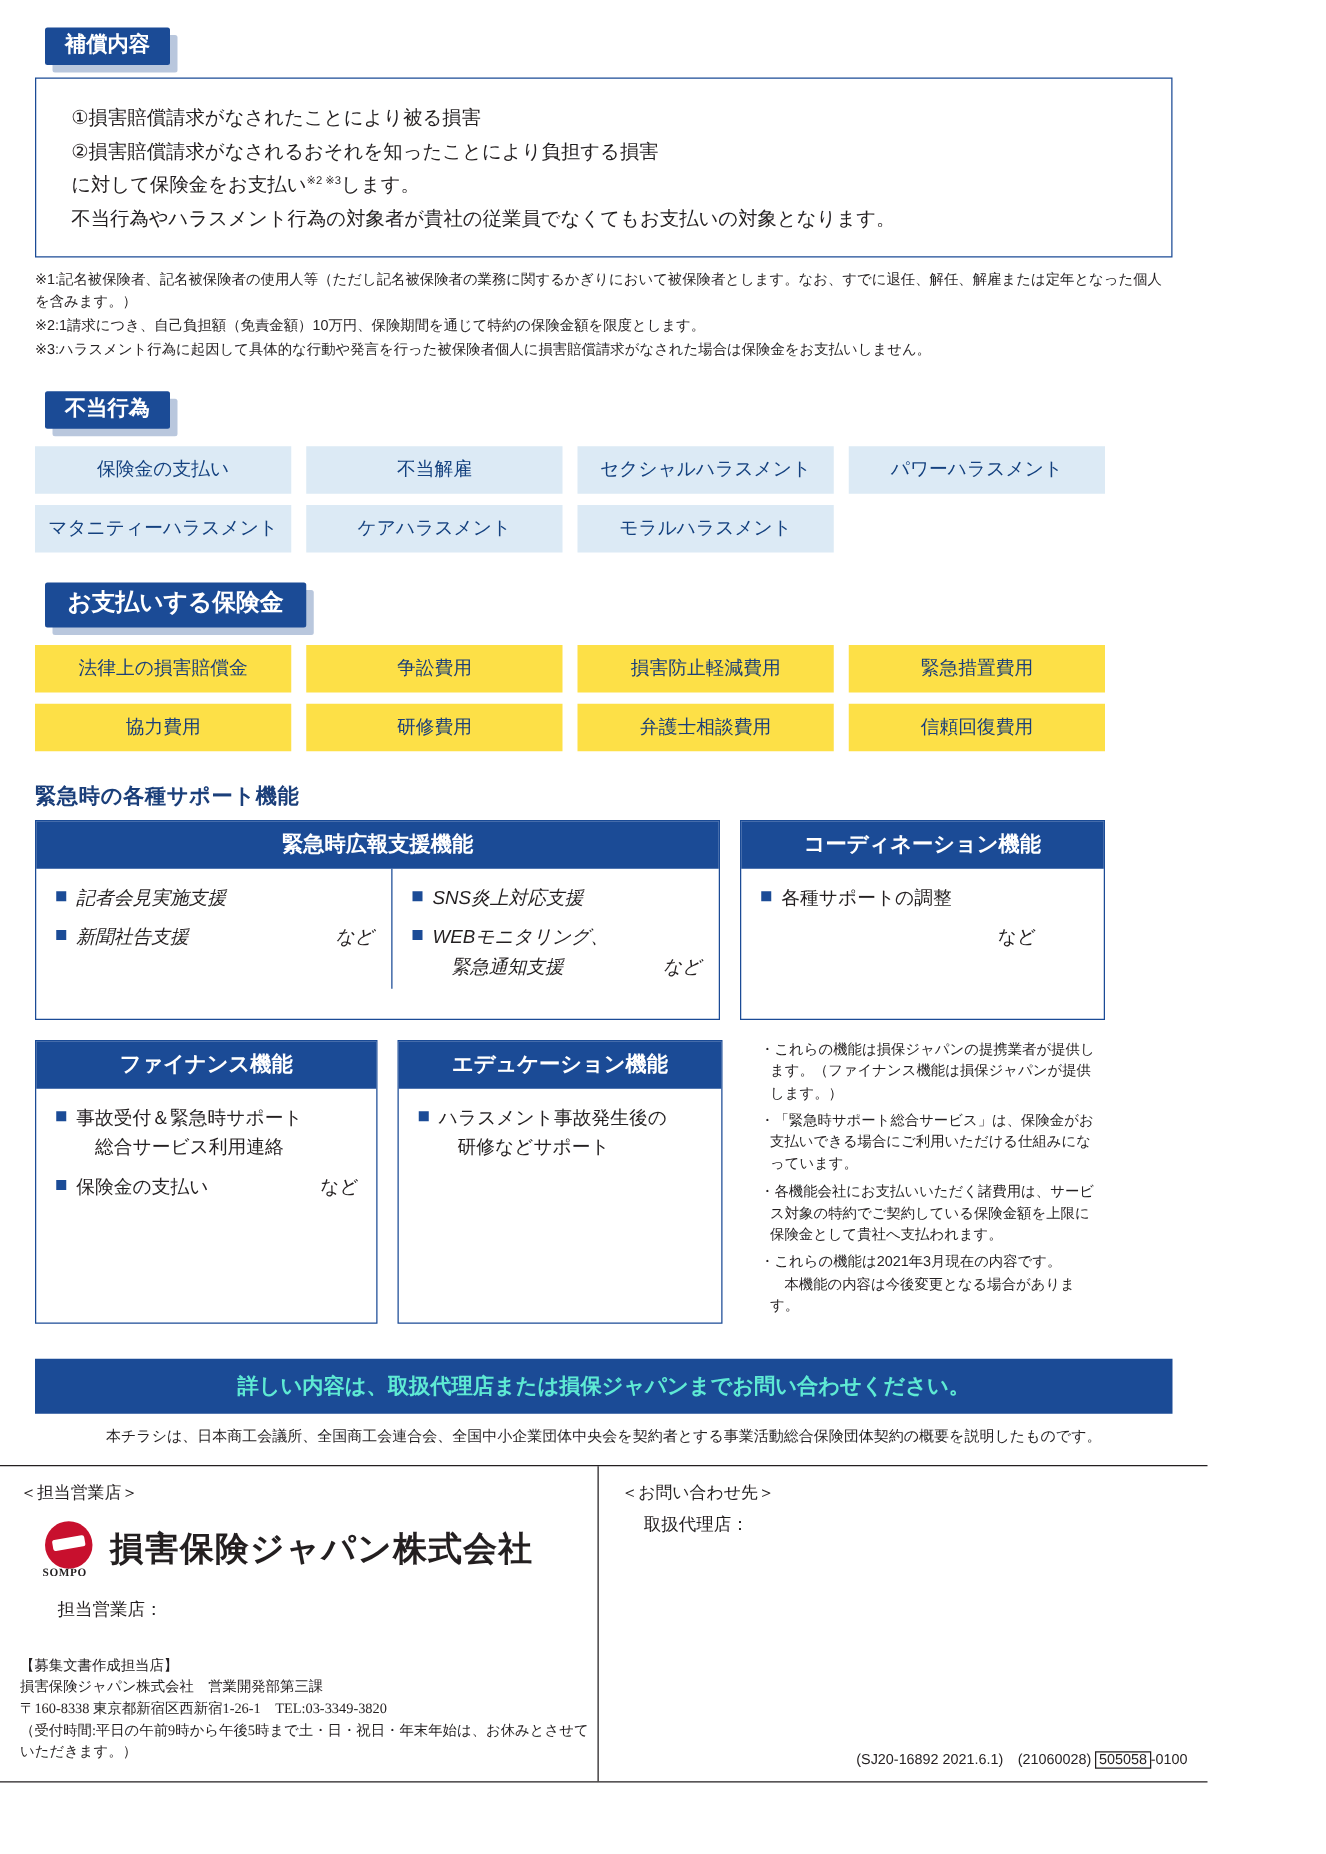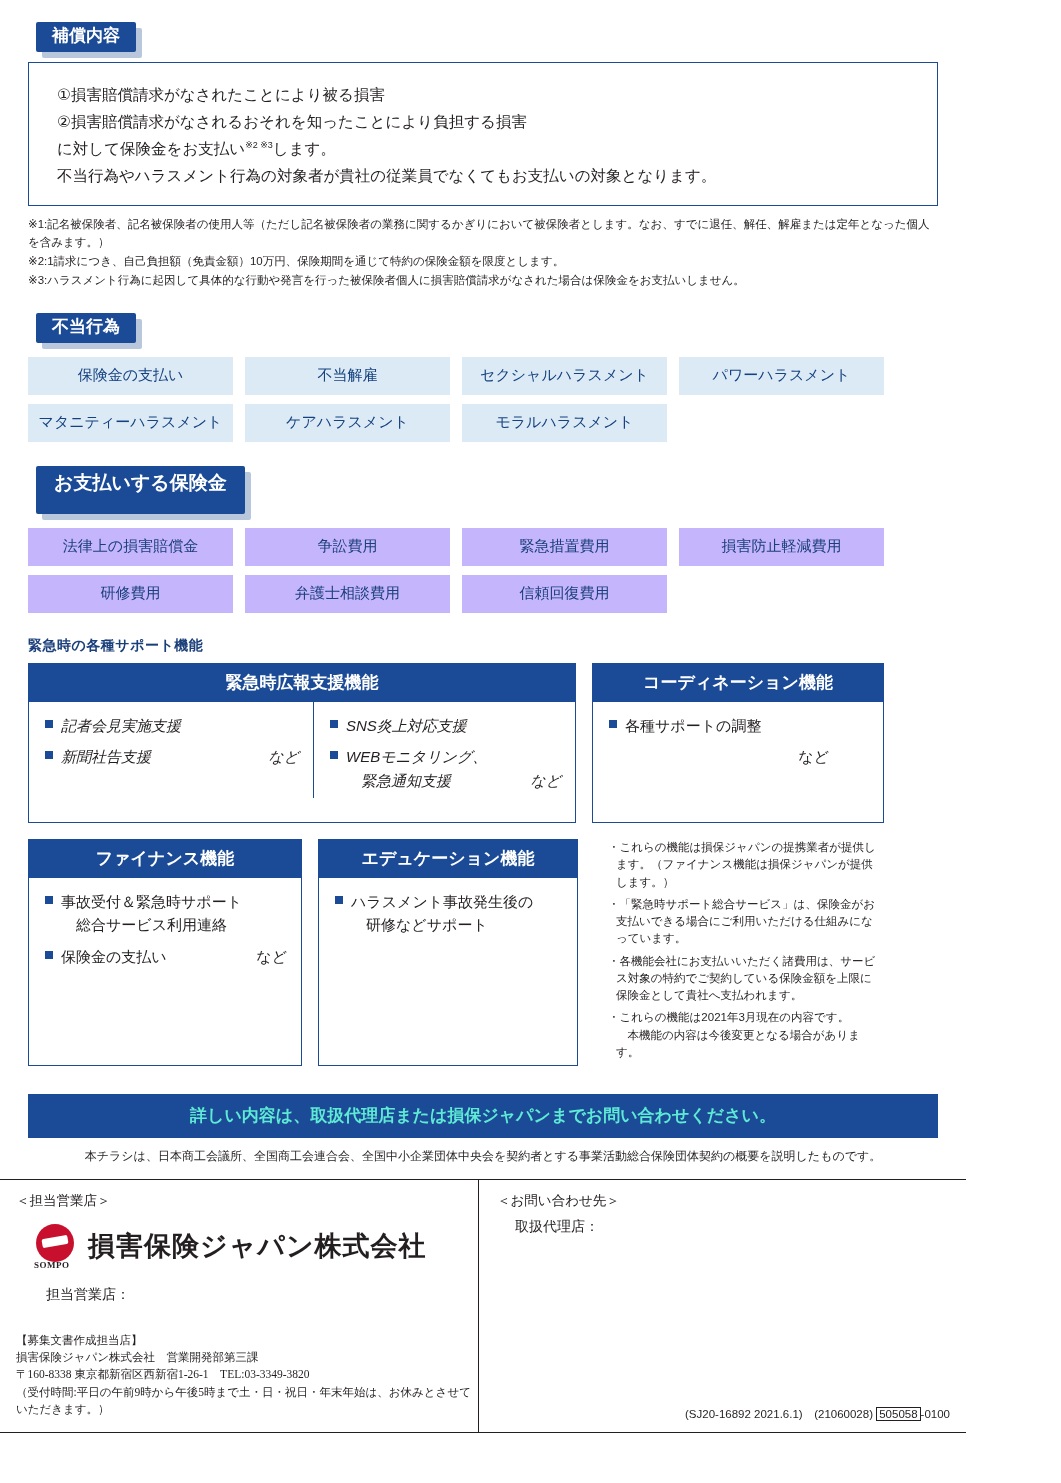--- a/index.html
+++ b/index.html
@@ -18,21 +18,21 @@
     display:inline-block;
     background:#1b4b96;
     color:#ffffff;
     font-weight:bold;
     padding:5px 16px 6px 16px;
     font-size:17px;
     line-height:1.1;
     border-radius:2px;
     position:relative;
   }
-  .tag.big{font-size:19px;padding:7px 18px 20px 18px;}
+  .tag.big{font-size:19px;padding:7px 18px 8px 18px;}
   .tag-wrap{position:relative;}
   .tag-shadow{
     position:absolute;
     left:6px;top:6px;
     width:100%;height:100%;
     background:#b9c7dd;
     border-radius:2px;
     z-index:0;
   }
   .tag-inner{position:relative;z-index:1;}
@@ -64,26 +64,26 @@
     margin:0 28px;
   }
   .chip{
     text-align:center;
     font-size:15px;
     padding:9px 2px 10px 2px;
     color:#1b3f7a;
     font-weight:normal;
   }
   .chip.blue{background:#dceaf5;color:#14417f;}
-  .chip.beige{background:#c4b5fd;color:#1b3f7a;}
+  .chip.beige{background:#fde047;color:#1b3f7a;}
 
   
   .sub-title{
     margin:0 0 8px 28px;
-    font-size:14px;
+    font-size:17px;
     font-weight:bold;
     color:#1b3f7a;
     letter-spacing:.5px;
   }
 
   .support-area{
     position:relative;
     margin:0 28px;
   }
   .panel{border:1px solid #1b4b96;background:#ffffff;}
@@ -197,22 +197,23 @@
   <div style="margin-top:24px;margin-left:36px;">
     <span class="tag-wrap" style="display:inline-block;">
       <span class="tag-shadow"></span>
       <span class="tag tag-inner big">お支払いする保険金</span>
     </span>
   </div>
 
   <div class="chips" style="margin-top:14px;">
     <div class="chip beige">法律上の損害賠償金</div>
     <div class="chip beige">争訟費用</div>
+    <div class="chip beige">損害防止軽減費用</div>
     <div class="chip beige">緊急措置費用</div>
-    <div class="chip beige">損害防止軽減費用</div>
+    <div class="chip beige">協力費用</div>
     <div class="chip beige">研修費用</div>
     <div class="chip beige">弁護士相談費用</div>
     <div class="chip beige">信頼回復費用</div>
   </div>
 
   <div class="sub-title" style="margin-top:24px;">緊急時の各種サポート機能</div>
 
   <div class="support-area">
     <div class="row-flex">
 

